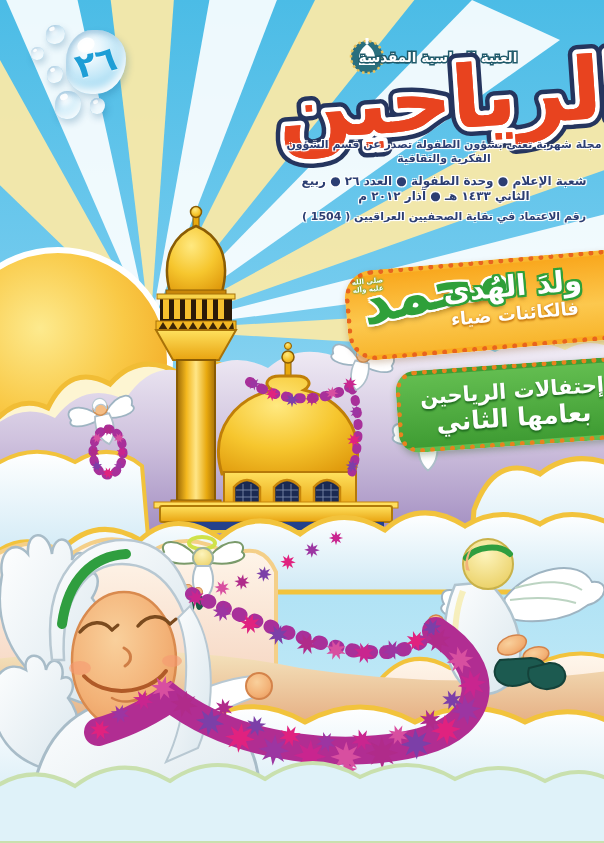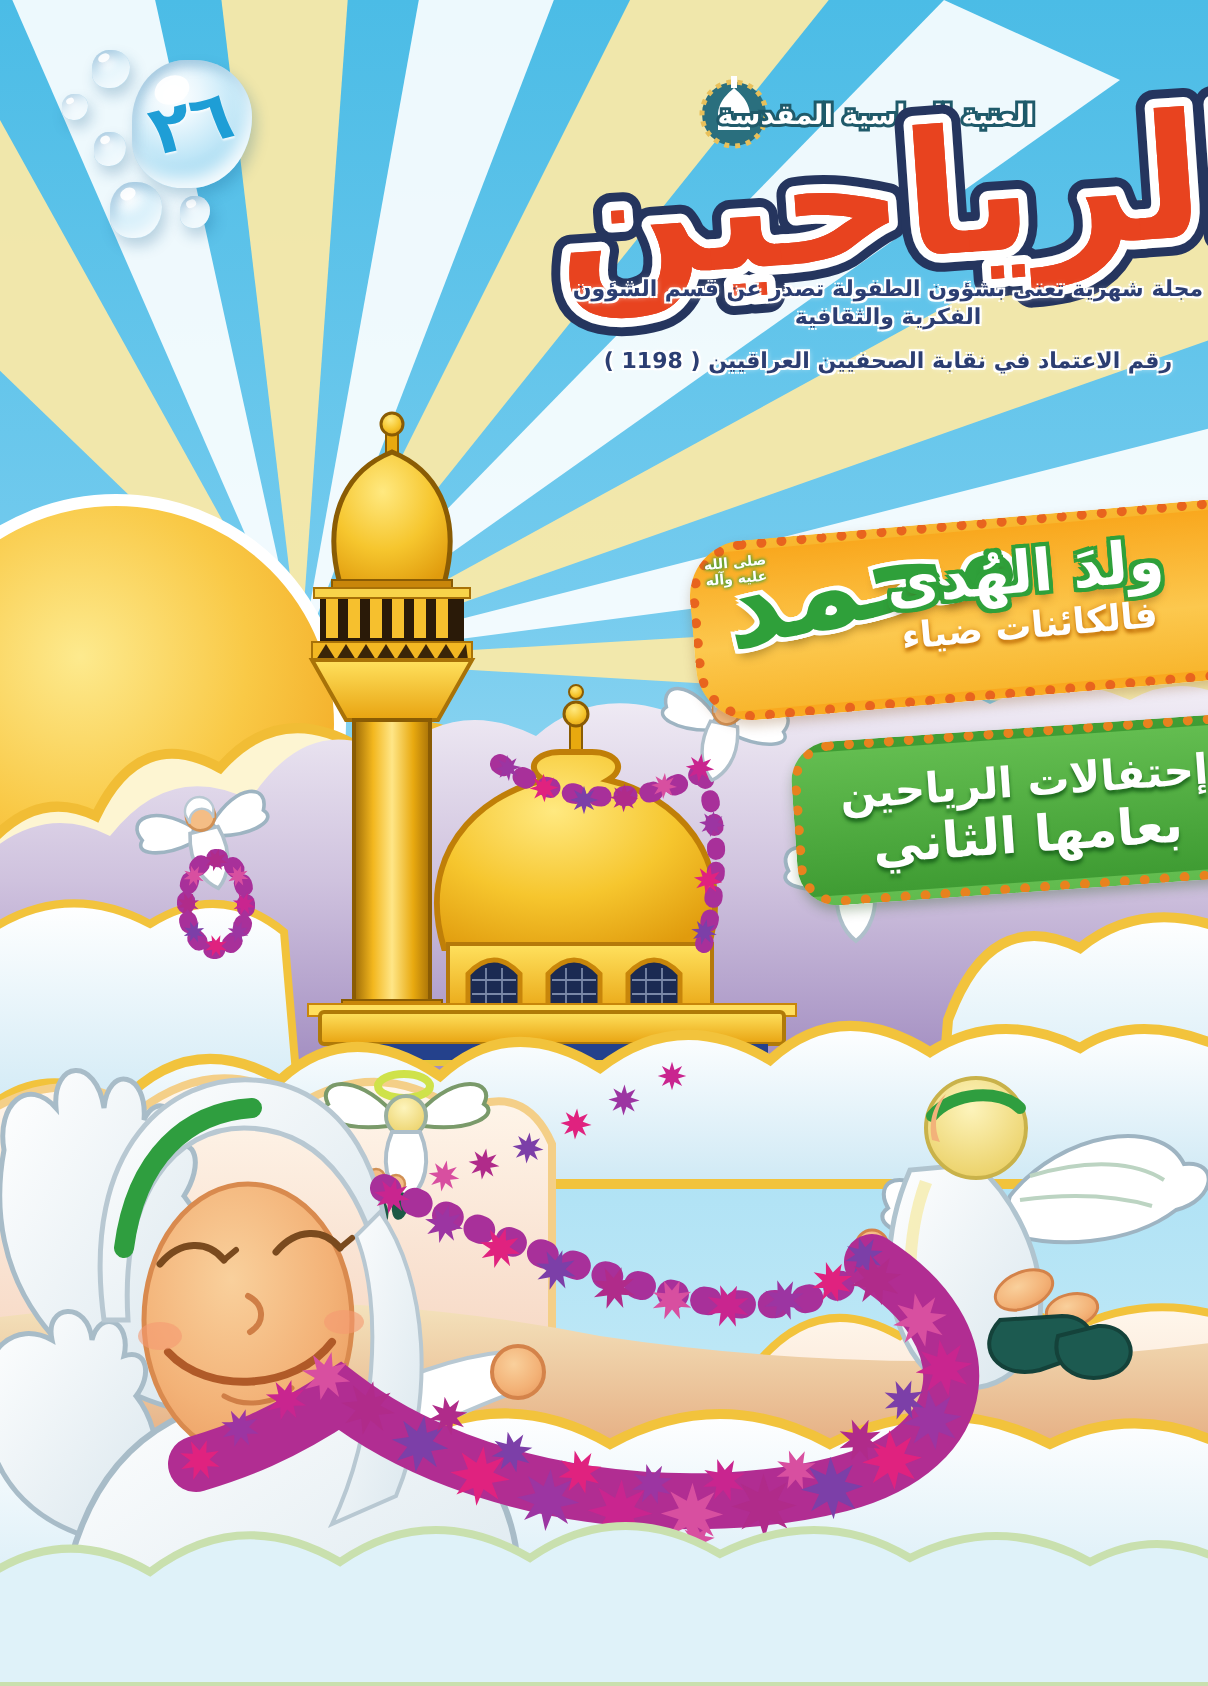--- a/index.html
+++ b/index.html
@@ -413,21 +413,22 @@
   <div class="drop d3"></div>
   <div class="drop d4"></div>
   <div class="drop d5"></div>
   <div class="drop drop-big">
     <span>٢٦</span>
   </div>
 </div>
 
 <div class="info">
   <div class="l1">مجلة شهرية تعنى بشؤون الطفولة تصدر عن قسم الشؤون الفكرية والثقافية</div>
-  <div class="l3">رقم الاعتماد في نقابة الصحفيين العراقيين ( 1198 )</div>
+  <div class="l2">شعبة الإعلام ● وحدة الطفولة ● العدد ٢٦ ● ربيع الثاني ١٤٣٣ هـ ● آذار ٢٠١٢ م</div>
+  <div class="l3">رقم الاعتماد في نقابة الصحفيين العراقيين ( 1504 )</div>
 </div>
 
 <div class="banner b-orange">
   <div class="bless">صلى الله عليه وآله</div>
   <div class="cal">محمد</div>
   <div class="btxt">
     <div class="bt1">ولدَ الهُدى</div>
     <div class="bt2">فالكائنات ضياء</div>
   </div>
 </div>

